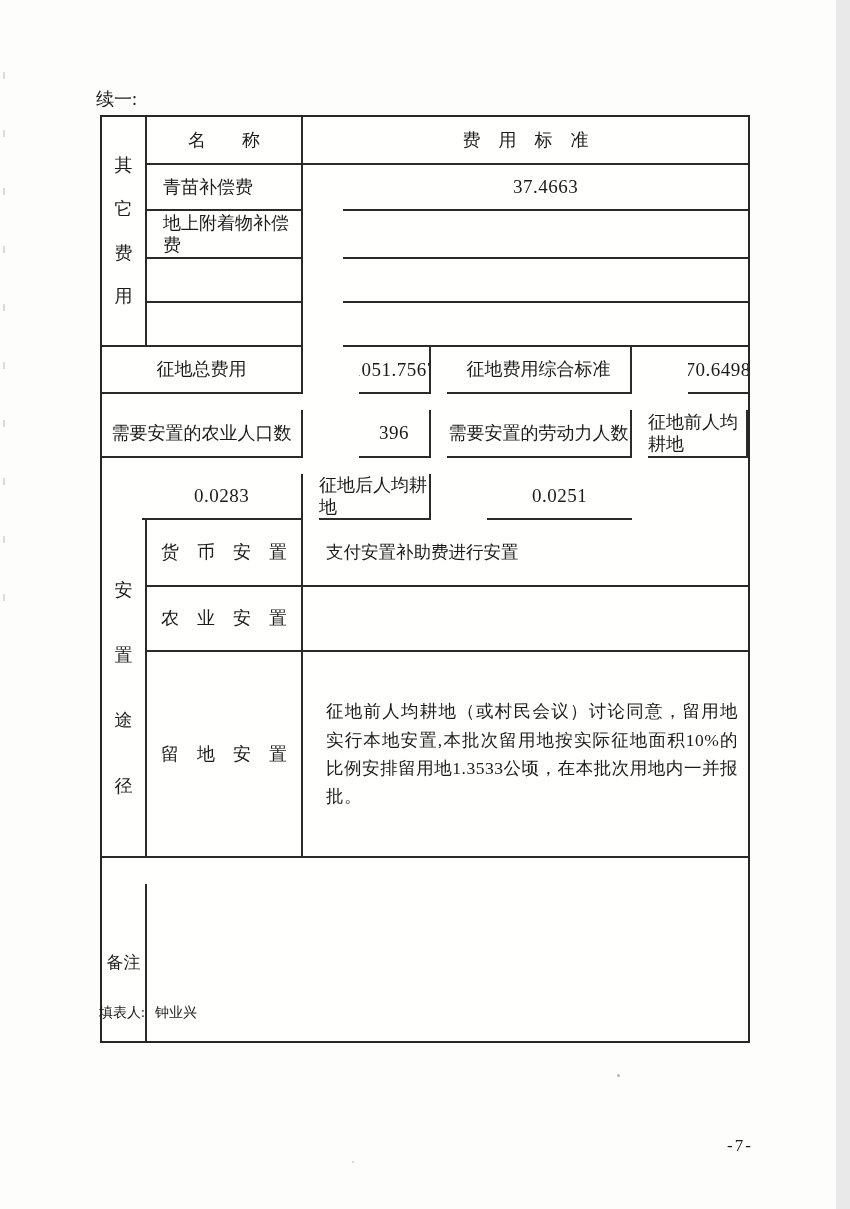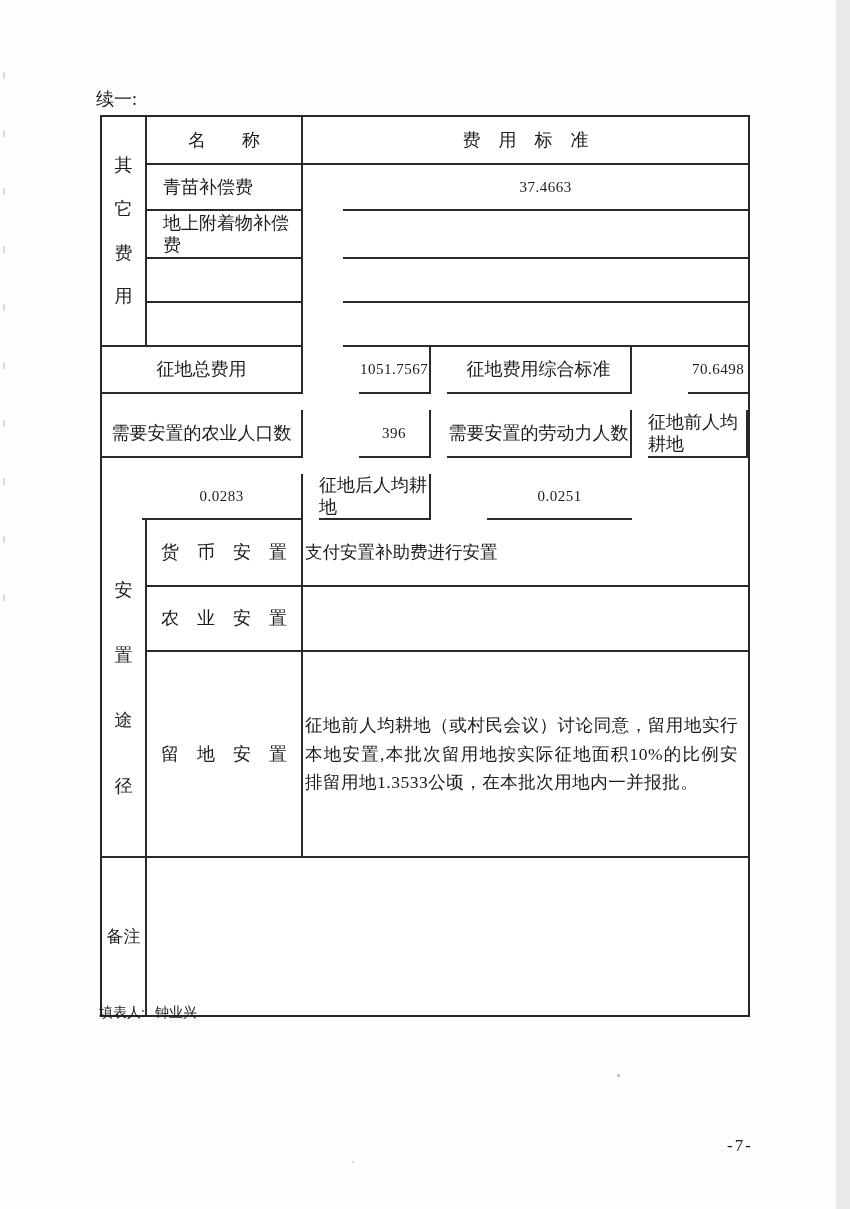--- a/index.html
+++ b/index.html
@@ -15,37 +15,37 @@
   .cont-label { position:absolute; left:96px; top:87px; font-size:18px; }
   .tbl-wrap {
     position:absolute; left:100px; top:115px; width:650px;
     border:2px solid #272727; background:#fffffe;
   }
   .sec { display:grid; width:100%; }
   #sec1, #sec3 { grid-template-columns:45px 156px 1fr; }
   #sec1 { grid-template-rows:48px 46px 48px 44px 44px; }
   #sec2 { grid-template-columns:201px 112px 185px 1fr; grid-template-rows:47px 48px 46px;gap:16px; }
   #sec3 { grid-template-rows:67px 65px 206px; }
-  #sec4 { grid-template-columns:45px 1fr; grid-template-rows:157px; }
+  #sec4 { grid-template-columns:45px 1fr; grid-template-rows:157px;margin-top:26px; }
   .c {
     display:flex; align-items:center; justify-content:center;
     font-size:18px; line-height:1.25; overflow:hidden;
   }
   .br { border-right:2px solid #2a2a2a; }
   .bb { border-bottom:2px solid #2a2a2a; }
   .vlabel {
     grid-column:1; grid-row:1/-1;
     display:flex; flex-direction:column; align-items:center;
     justify-content:space-evenly; padding:16px 0;
   }
   .vlabel span { display:block; font-size:18px; }
   .name-cell { justify-content:flex-start; padding-left:16px; }
-  .desc-cell { justify-content:flex-start; padding:4px 10px 4px 2px; font-size:17.5px; }
+  .desc-cell { justify-content:flex-start; padding:4px 10px 4px 23px; font-size:17.5px; }
   .desc-long { line-height:1.62; letter-spacing:0.5px; text-align:justify; }
-  .num { font-size:15px; letter-spacing:0.5px;margin-left:40px; }
+  .num { font-size:19px; letter-spacing:0.5px;margin-left:40px; }
   .filler-line { position:absolute; left:99px; top:1004px; font-size:14px; }
   .filler-line .gap { display:inline-block; width:10px; }
   .page-num { position:absolute; left:727px; top:1136px; font-size:17px; letter-spacing:2px; }
   
   .scan-strip {
     position:absolute; left:3px; top:72px; width:2px; height:570px; opacity:.55;
     background:repeating-linear-gradient(to bottom,#bfbfbf 0 7px,transparent 7px 58px);
   }
   .speck { position:absolute; background:#b5b5b5; border-radius:50%; }
   .speck1 { left:617px; top:1074px; width:3px; height:3px; }

